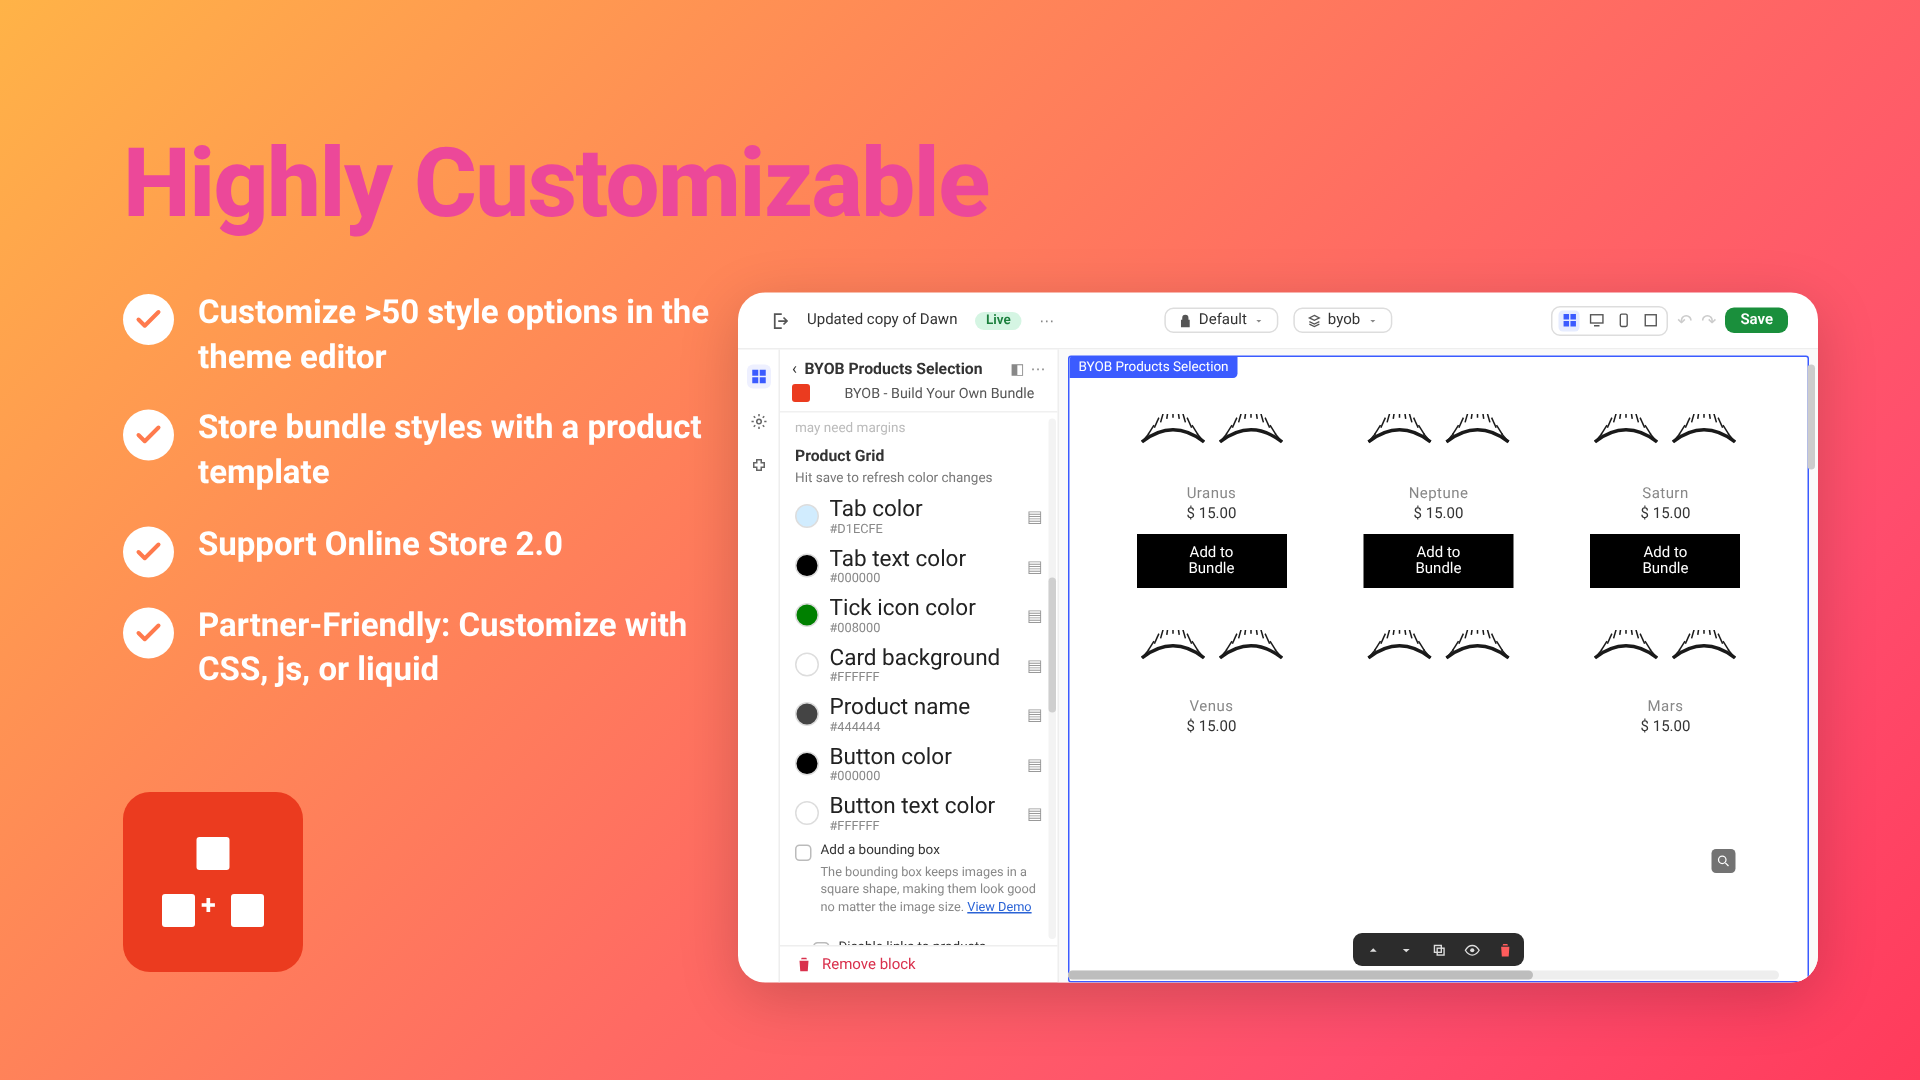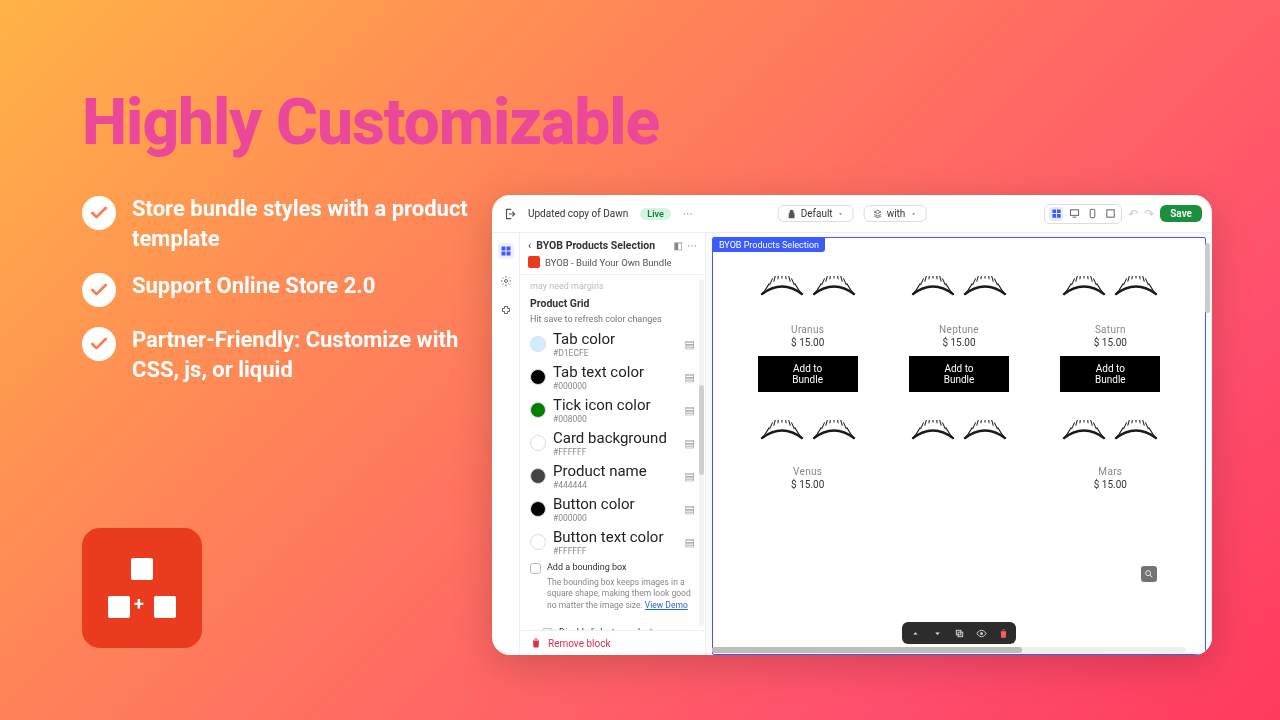--- a/index.html
+++ b/index.html
@@ -21,21 +21,21 @@
   .logo { position: absolute; left: 82px; top: 528px; width: 120px; height: 120px; background: #eb3b1f; border-radius: 18px; display:flex;align-items:center;justify-content:center; }
   .logo-inner { position:relative; width:68px; height:68px; }
   .logo-sq { position:absolute; background:#fff; width:22px; height:22px; border-radius:2px; }
   .logo-sq.top { left:23px; top:4px; }
   .logo-sq.bl { left:0; bottom:4px; }
   .logo-sq.br { right:0; bottom:4px; }
   .logo-plus { position:absolute; left:26px; bottom:8px; color:#fff; font-size:18px; font-weight:700; }
 
   
   .app { position:absolute; left:492px; top:195px; width:720px; height:460px; background:#fff; border-radius:18px; box-shadow:0 10px 40px rgba(0,0,0,.18); overflow:hidden; }
-  .topbar { height:38px; border-bottom:1px solid #eee; display:flex; align-items:center; padding:0 10px; font-size:10px; color:#555; gap:6px; }
+  .topbar { height:38px; border-bottom:1px solid #eee; display:flex; align-items:center; padding:0 20px; font-size:10px; color:#555; gap:6px; }
   .exit-ico { width:16px; height:16px; display:flex;align-items:center;justify-content:center; }
   .themename { margin-left:4px; color:#333; }
   .live-badge { margin-left:6px; background:#d5f5e3; color:#1a7f3c; border-radius:10px; padding:1px 7px; font-size:9px; font-weight:600; }
   .dots { margin-left:6px; color:#888; }
   .center-ctrls { position:absolute; left:50%; transform:translateX(-50%); display:flex; gap:10px; align-items:center;}
   .pill { border:1px solid #ddd; border-radius:6px; padding:2px 8px; display:flex; align-items:center; gap:4px; font-size:10px; color:#333;}
   .right-ctrls { margin-left:auto; display:flex; align-items:center; gap:6px; }
   .dev-group { border:1px solid #ddd; border-radius:6px; padding:2px 4px; display:flex; gap:4px; }
   .dev { width:14px; height:14px; display:flex;align-items:center;justify-content:center; border-radius:3px;}
   .dev.active { background:#e6ecff; }
@@ -45,21 +45,21 @@
   .workspace { display:flex; height:calc(100% - 38px); }
   .rail { width:28px; border-right:1px solid #eee; display:flex; flex-direction:column; align-items:center; gap:14px; padding-top:10px; }
   .rail-ico { width:16px;height:16px; color:#5c5c5c; border-radius:4px; display:flex;align-items:center;justify-content:center;}
   .rail-ico.sel { background:#eef0ff; color:#3b5bff; }
 
   .sidepanel { width:186px; border-right:1px solid #eee; display:flex; flex-direction:column; font-size:10px; color:#333; }
   .sp-head { padding:6px 8px 4px; display:flex; align-items:center; gap:5px; }
   .sp-head .back { font-size:11px; color:#333; }
   .sp-head .title { font-weight:700; font-size:10.5px; flex:1; }
   .sp-head .chips { display:flex; gap:4px; color:#888; }
-  .sp-sub { padding:0 8px 6px 8px; display:flex; align-items:center; gap:5px; font-size:9.5px; color:#555; }
+  .sp-sub { padding:0 8px 6px 8px; display:flex; align-items:center; gap:23px; font-size:9.5px; color:#555; }
   .sp-sub .bx { width:12px;height:12px;background:#eb3b1f;border-radius:2px;display:inline-block;}
   .sp-scroll { position:relative; flex:1; overflow:hidden; border-top:1px solid #f0f0f0; }
   .sp-inner { padding:6px 10px 6px 10px; }
   .faded { color:#bbb; font-size:9px; margin-bottom:6px; }
   .sect { font-weight:700; font-size:10.5px; margin-top:4px; margin-bottom:4px; }
   .hint { font-size:9px; color:#777; margin-bottom:6px; }
   .swatch-row { display:flex; align-items:center; gap:7px; margin-bottom:5px; }
   .sw { width:16px; height:16px; border-radius:50%; border:1px solid #ddd; }
   .sw-meta { flex:1; }
   .sw-name { font-size:15px; color:#222; }
@@ -101,20 +101,28 @@
 
 <div class="hero-title">Highly Customizable</div>
 
 <div class="bullets">
   <div class="bullet">
     <div class="check">
         <svg viewBox="0 0 24 24">
           <path fill="none" stroke="#ff7a4d" stroke-width="3.2" stroke-linecap="round" stroke-linejoin="round" d="M4 12l5 5L20 6"></path>
         </svg>
       </div>
+    <span class="txt">Customize &gt;50 style options in the theme editor</span>
+  </div>
+  <div class="bullet">
+    <div class="check">
+        <svg viewBox="0 0 24 24">
+          <path fill="none" stroke="#ff7a4d" stroke-width="3.2" stroke-linecap="round" stroke-linejoin="round" d="M4 12l5 5L20 6"></path>
+        </svg>
+      </div>
     <span class="txt">Store bundle styles with a product template</span>
   </div>
   <div class="bullet">
     <div class="check">
         <svg viewBox="0 0 24 24">
           <path fill="none" stroke="#ff7a4d" stroke-width="3.2" stroke-linecap="round" stroke-linejoin="round" d="M4 12l5 5L20 6"></path>
         </svg>
       </div>
     <span class="txt">Support Online Store 2.0</span>
   </div>
@@ -156,21 +164,21 @@
           </svg>
         <span>Default</span>
         <svg width="8" height="8" viewBox="0 0 24 24">
             <path fill="#888" d="M7 10l5 5 5-5z"></path>
           </svg>
       </div>
       <div class="pill">
         <svg width="10" height="10" viewBox="0 0 24 24">
             <path fill="none" stroke="#555" stroke-width="2" d="M12 3l8 4-8 4-8-4 8-4zM4 13l8 4 8-4M4 17l8 4 8-4"></path>
           </svg>
-        <span>with</span>
+        <span>byob</span>
         <svg width="8" height="8" viewBox="0 0 24 24">
             <path fill="#888" d="M7 10l5 5 5-5z"></path>
           </svg>
       </div>
     </div>
 
     <div class="right-ctrls">
       <div class="dev-group">
         <div class="dev active">
             <svg width="11" height="11" viewBox="0 0 24 24">

